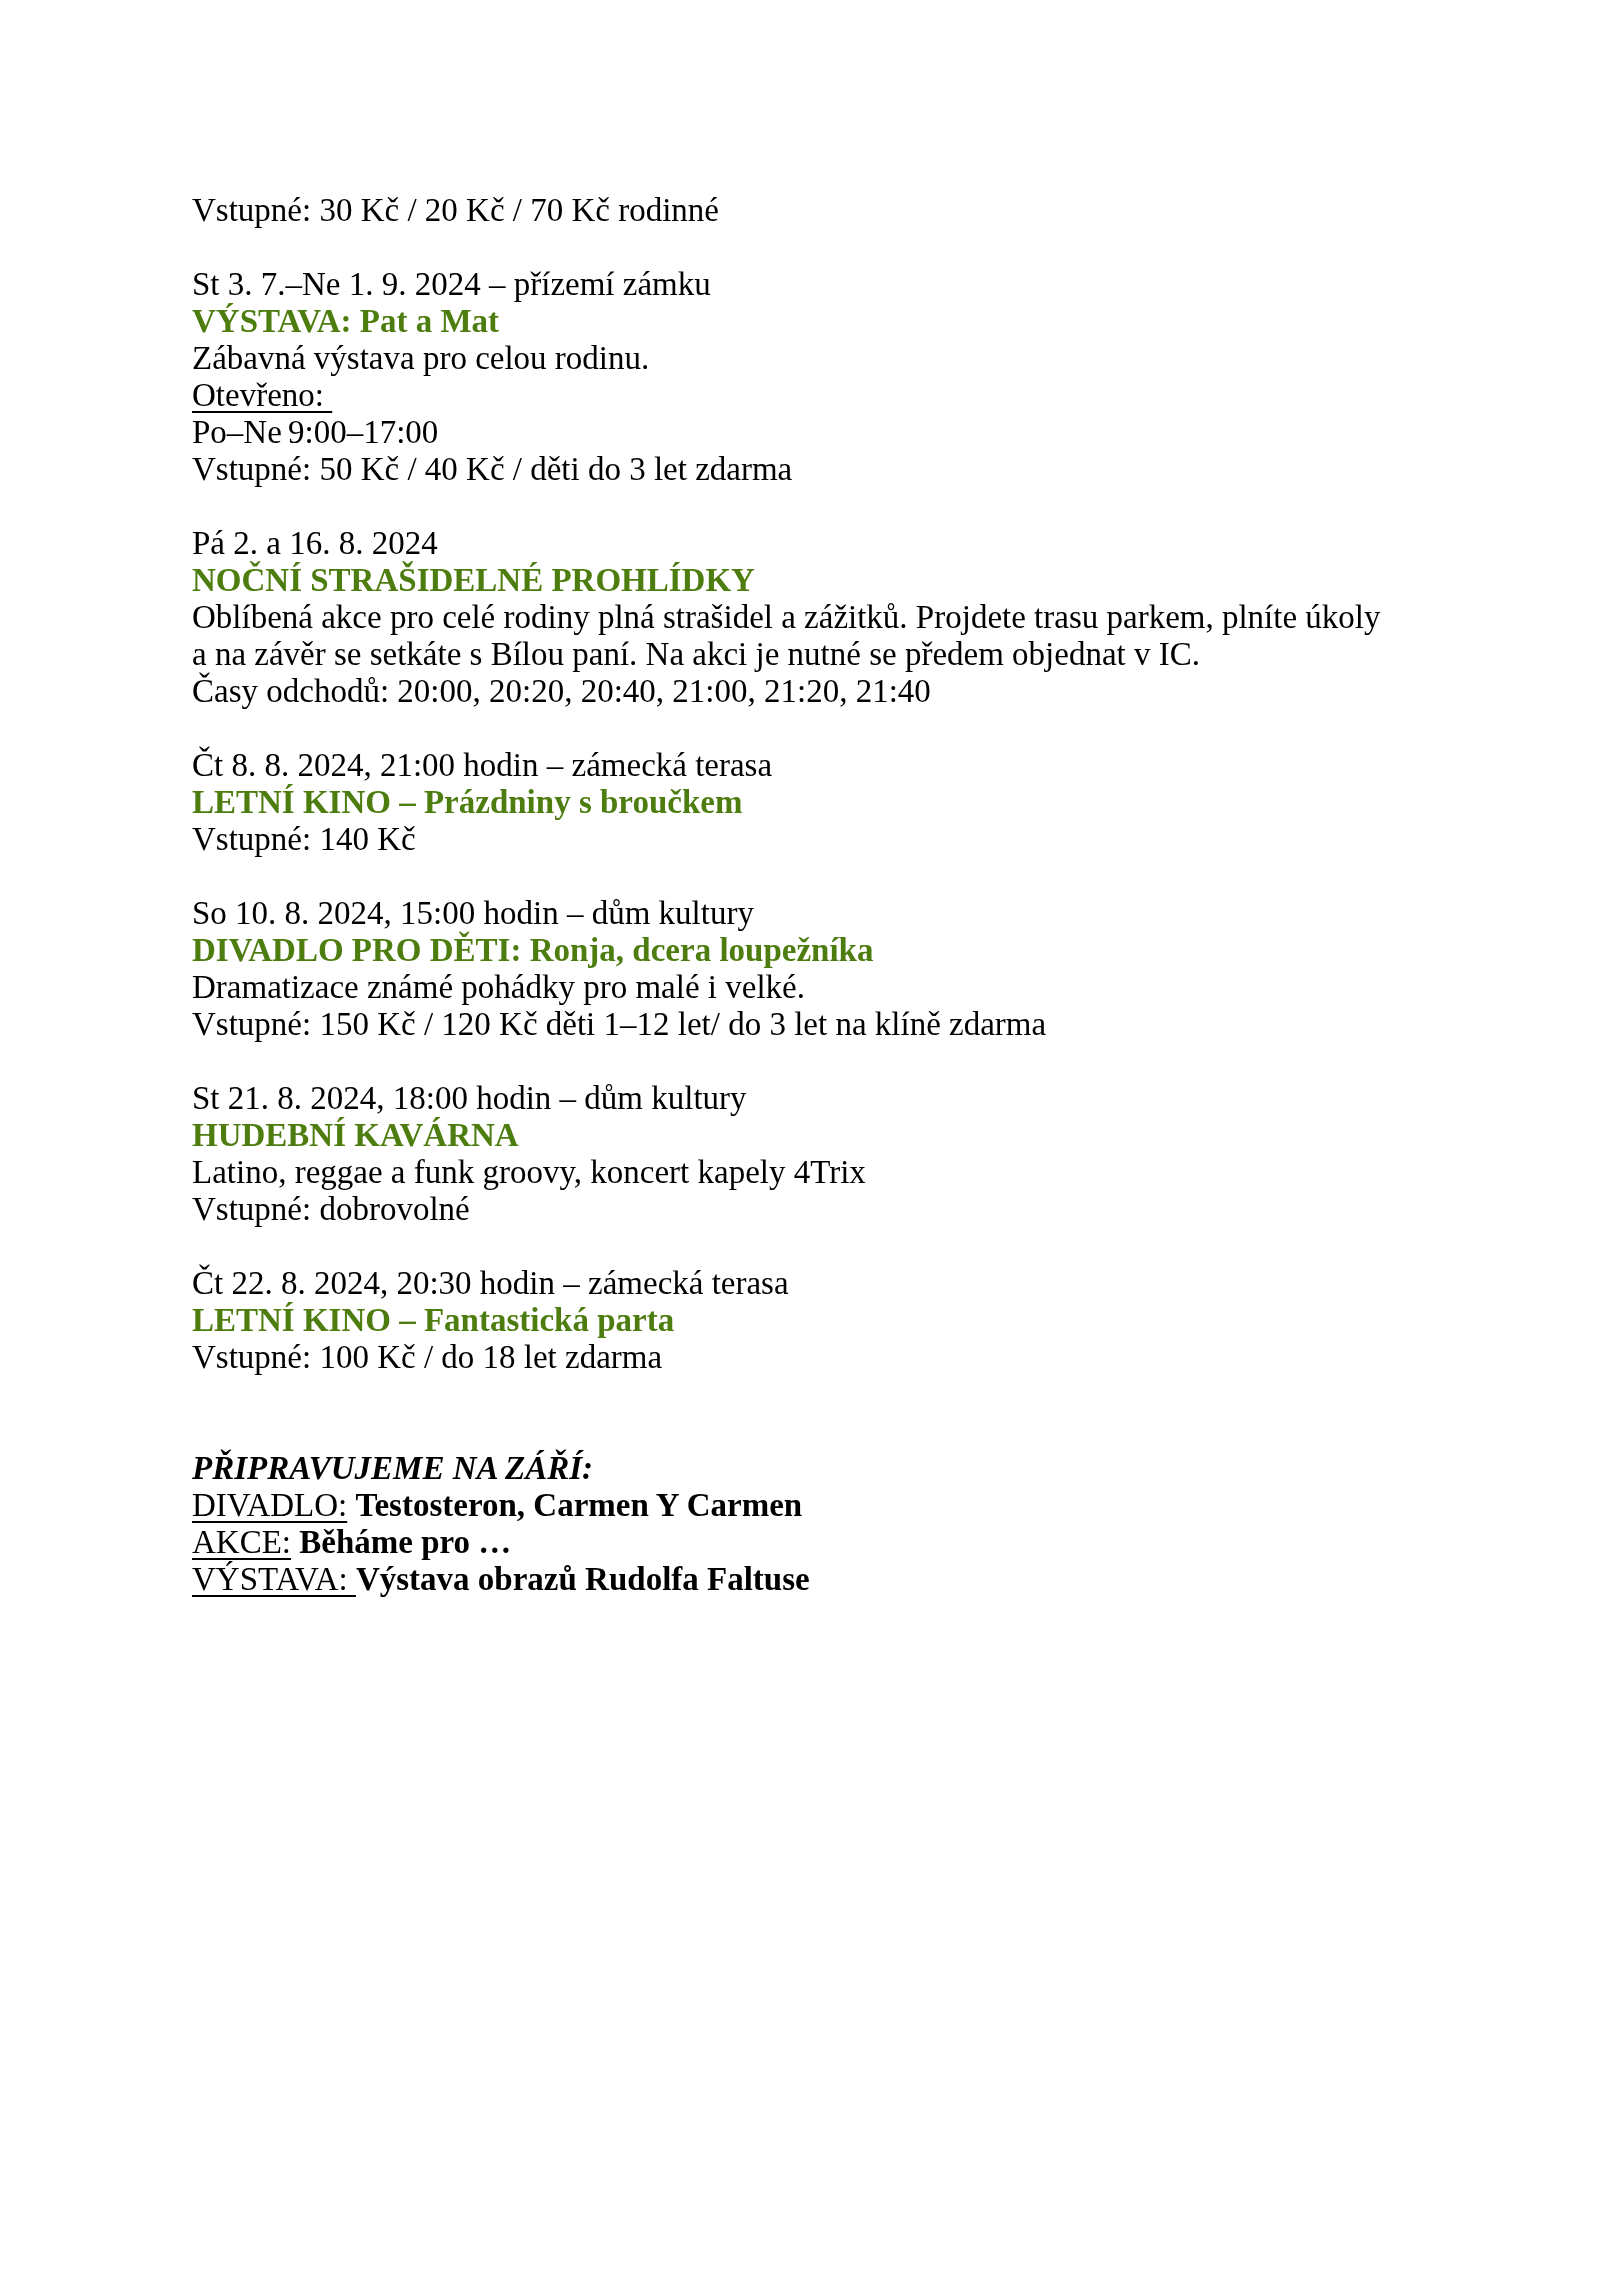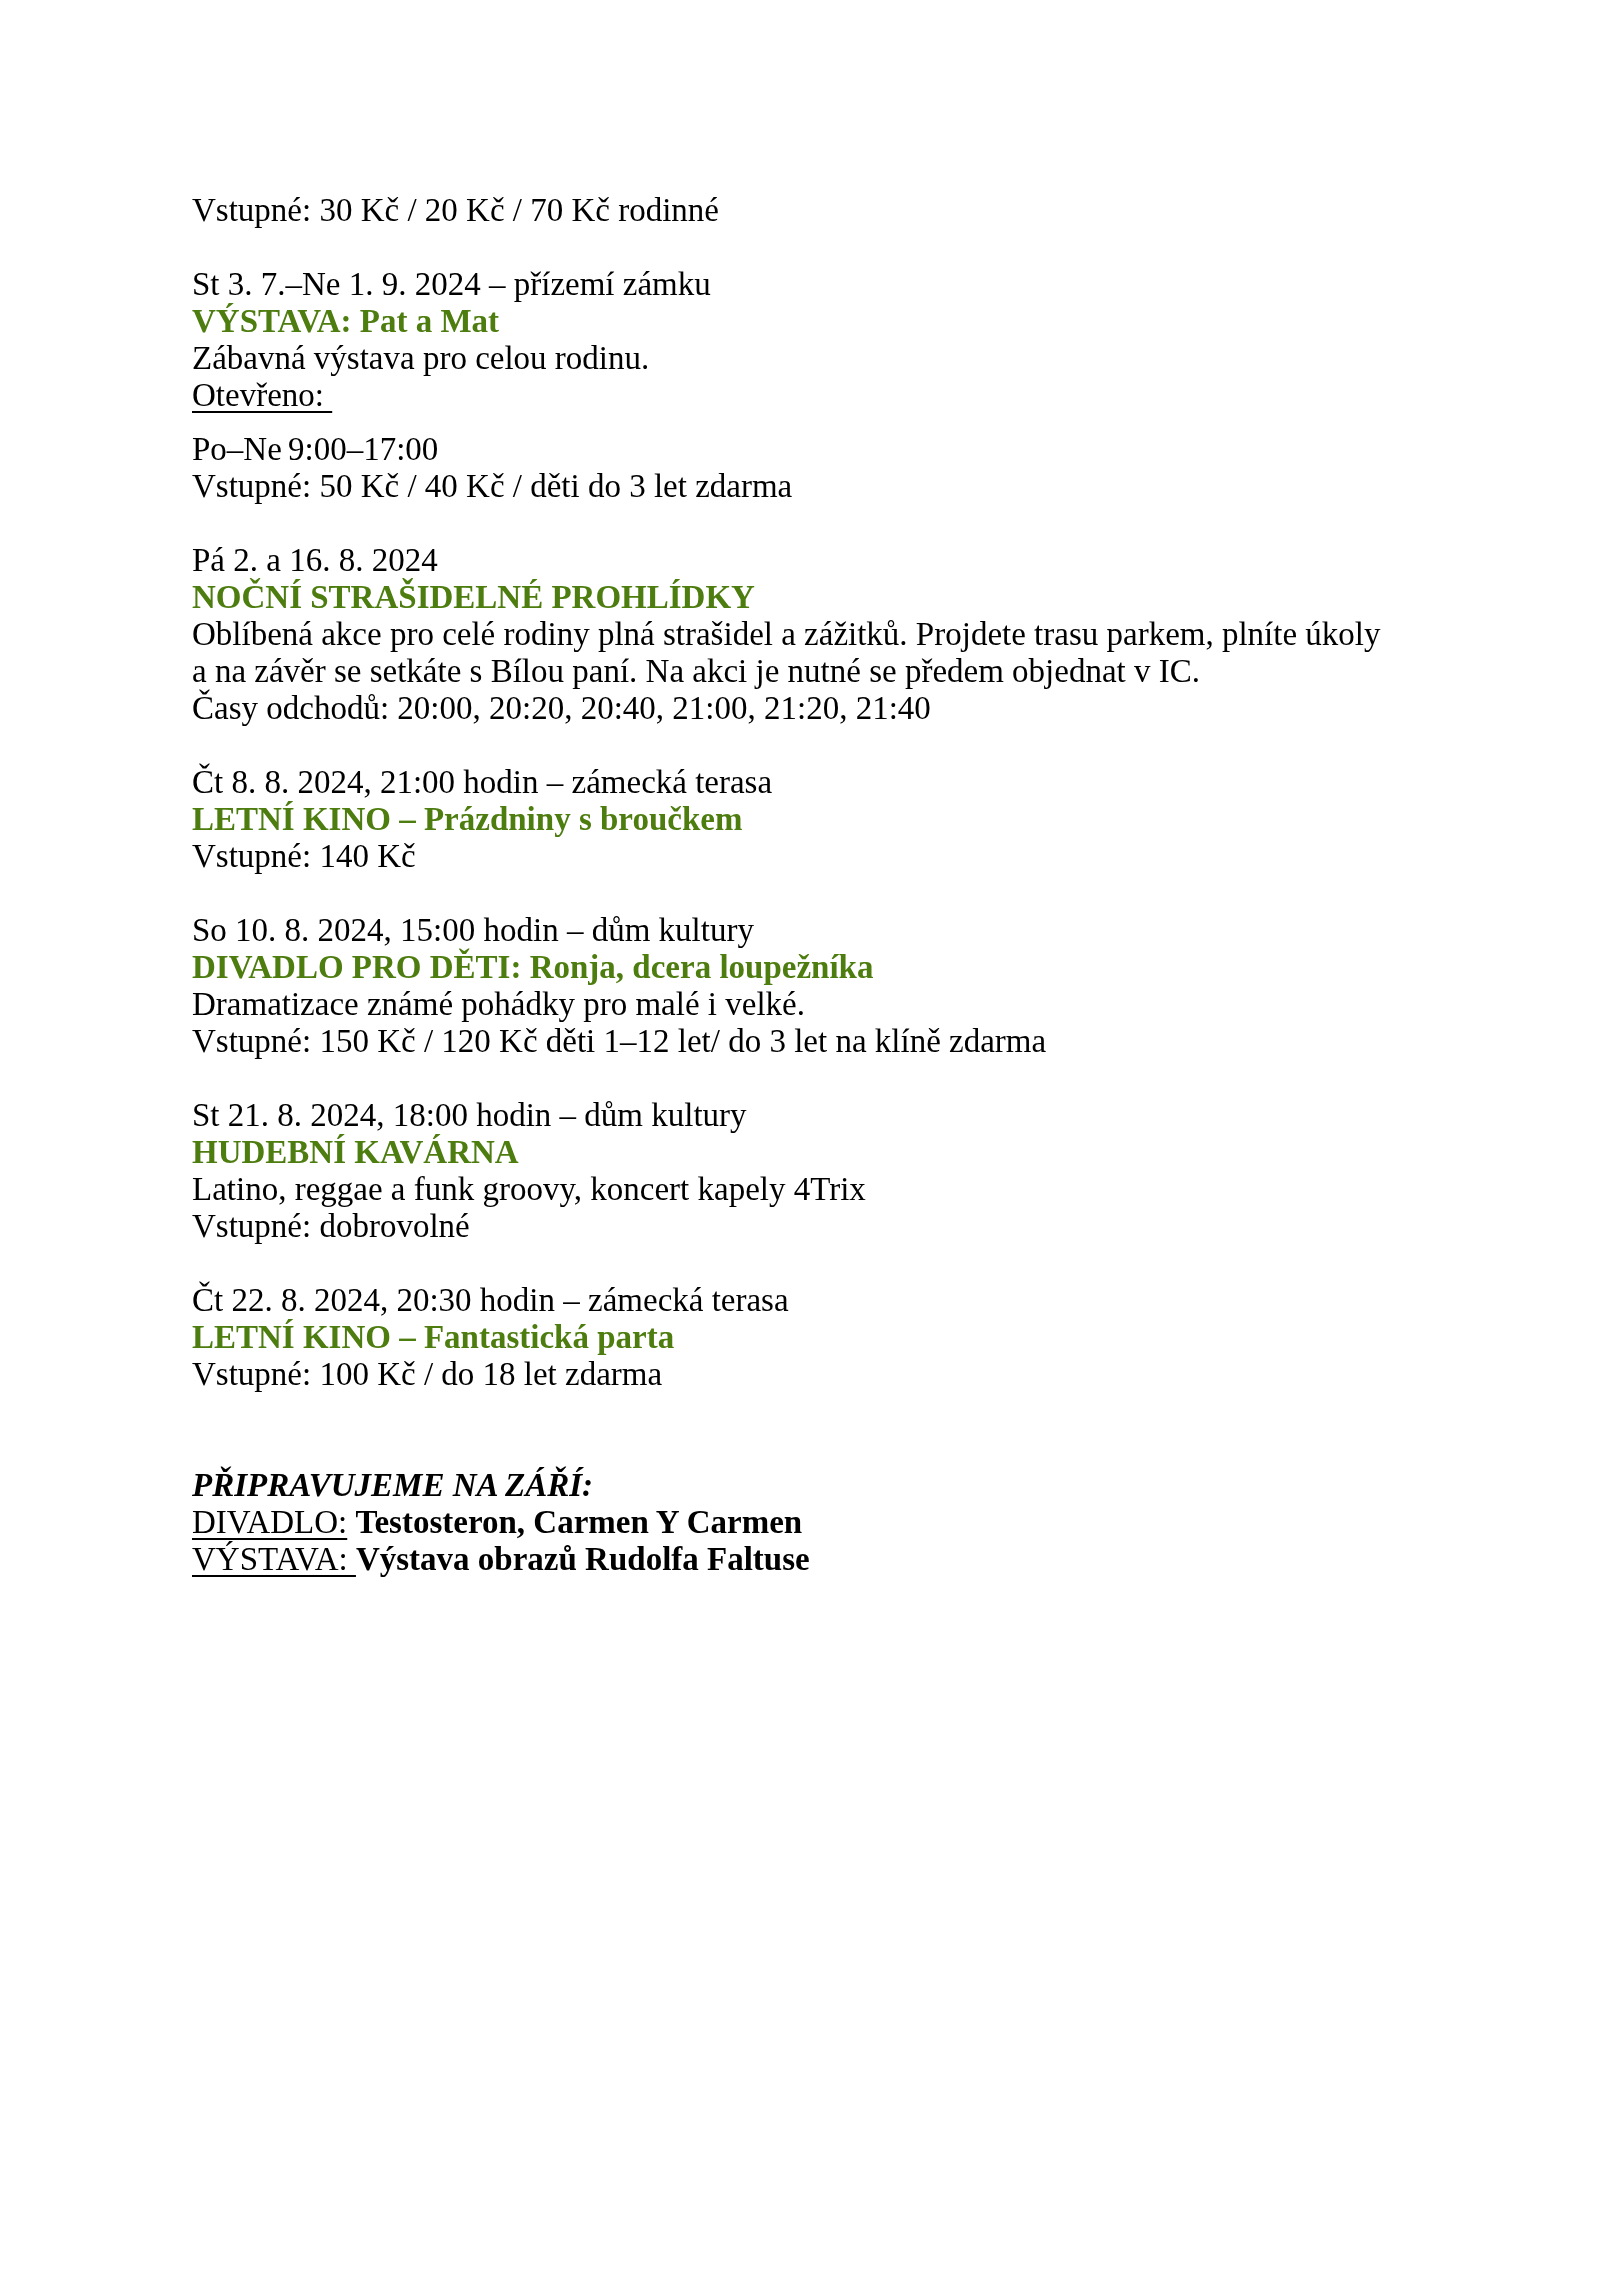--- a/index.html
+++ b/index.html
@@ -31,21 +31,20 @@
     font-weight: bold;
   }
   .u {
     text-decoration: underline;
     text-decoration-thickness: 2px;
     text-underline-offset: 4.6px;
   }
   .tabcell {
     display: inline-block;
     width: 96px;
-    margin-top: 17px;
   }
   .bold { font-weight: bold; }
   .prep-heading {
     font-weight: bold;
     font-style: italic;
   }
 </style>
 </head>
 <body>
 
@@ -88,17 +87,18 @@
     <div class="line"></div>
 
     <div class="line">Čt 22. 8. 2024, 20:30 hodin – zámecká terasa</div>
     <div class="line title">LETNÍ KINO – Fantastická parta</div>
     <div class="line">Vstupné: 100 Kč / do 18 let zdarma</div>
     <div class="line"></div>
     <div class="line"></div>
 
     <div class="line prep-heading">PŘIPRAVUJEME NA ZÁŘÍ:</div>
     <div class="line"><span class="u">DIVADLO:</span><span> </span><span class="bold">Testosteron, Carmen Y Carmen</span></div>
+    <div class="line"><span class="u">AKCE:</span><span> </span><span class="bold">Běháme pro …</span></div>
     <div class="line"><span class="u">VÝSTAVA:&nbsp;</span><span></span><span class="bold">Výstava obrazů Rudolfa Faltuse</span></div>
 
   </div>
 </div>
 
 
 </body></html>

